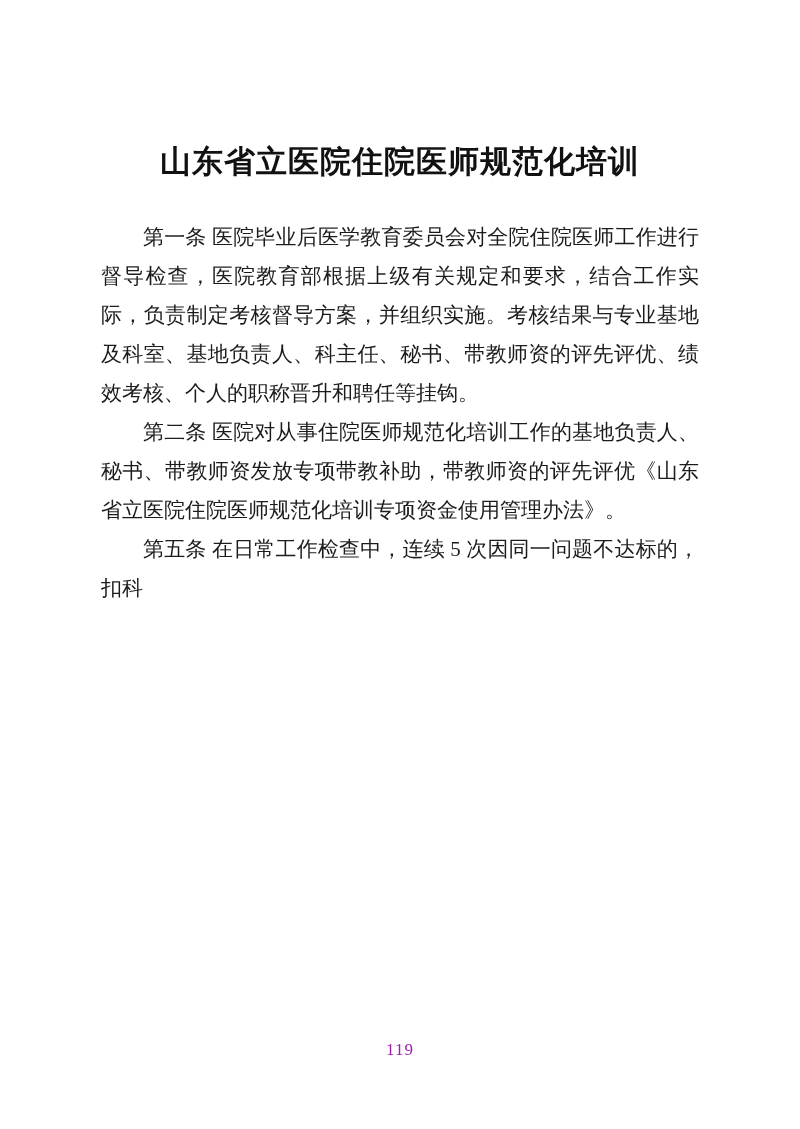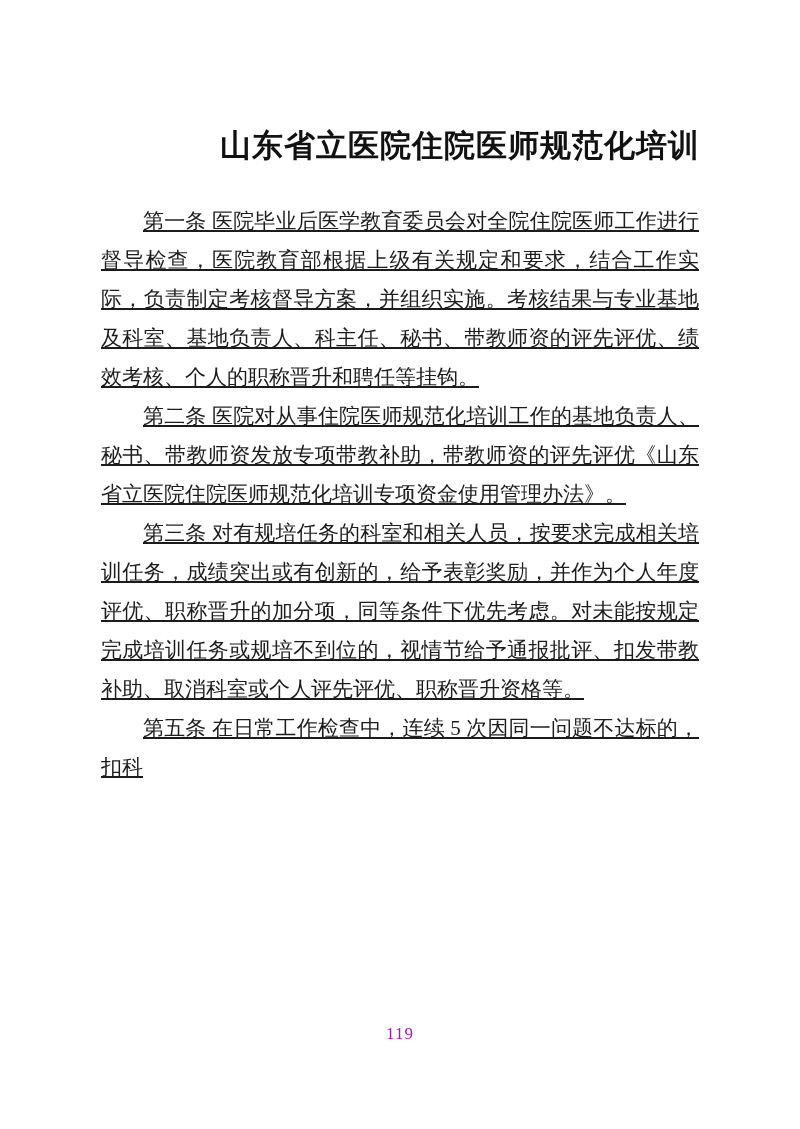--- a/index.html
+++ b/index.html
@@ -14,22 +14,22 @@
 
   .page {
     position: relative;
     width: 800px;
     height: 1129px;
     background: #ffffff;
   }
 
   .doc-title {
     width: 600px;
-    margin: 0 auto;
-    text-align: right;
+    margin: 16px auto;
+    text-align: center;
     font-weight: bold;
     color: #111111;
     font-size: 31px;
     line-height: 40px;
     letter-spacing: 1px;
   }
 
   .doc-title.line1 { padding-top: 126px; }
   .doc-title.line2 { margin-top: 17px; }
 
@@ -38,21 +38,20 @@
     margin: 36px auto 0 auto;
     color: #1c1c1c;
   }
 
   .content p {
     font-size: 21px;
     line-height: 39px;
     text-align: justify;
     text-indent: 2em;
     word-break: break-all;
-    text-decoration: underline;
   }
 
   .page-number {
     position: absolute;
     top: 1024px;
     left: 0;
     width: 100%;
     text-align: center;
     font-size: 17px;
     color: #a21caf;
@@ -63,19 +62,18 @@
 <body>
 
 <div class="page">
 
   <div class="doc-title line1">山东省立医院住院医师规范化培训</div>
 
 
   <div class="content">
     <p>第一条 医院毕业后医学教育委员会对全院住院医师工作进行督导检查，医院教育部根据上级有关规定和要求，结合工作实际，负责制定考核督导方案，并组织实施。考核结果与专业基地及科室、基地负责人、科主任、秘书、带教师资的评先评优、绩效考核、个人的职称晋升和聘任等挂钩。</p>
     <p>第二条 医院对从事住院医师规范化培训工作的基地负责人、秘书、带教师资发放专项带教补助，带教师资的评先评优《山东省立医院住院医师规范化培训专项资金使用管理办法》。</p>
-    <p>第三条 对有规培任务的科室和相关人员，按要求完成相关培训任务，成绩突出或有创新的，给予表彰奖励，并作为个人年度评优、职称晋升的加分项，同等条件下优先考虑。对未能按规定完成培训任务或规培不到位的，视情节给予通报批评、扣发带教补助、取消科室或个人评先评优、职称晋升资格等。</p>
     <p>第五条 在日常工作检查中，连续 5 次因同一问题不达标的，扣科</p>
   </div>
 
   <div class="page-number">119</div>
 
 </div>
 
 </body></html>

